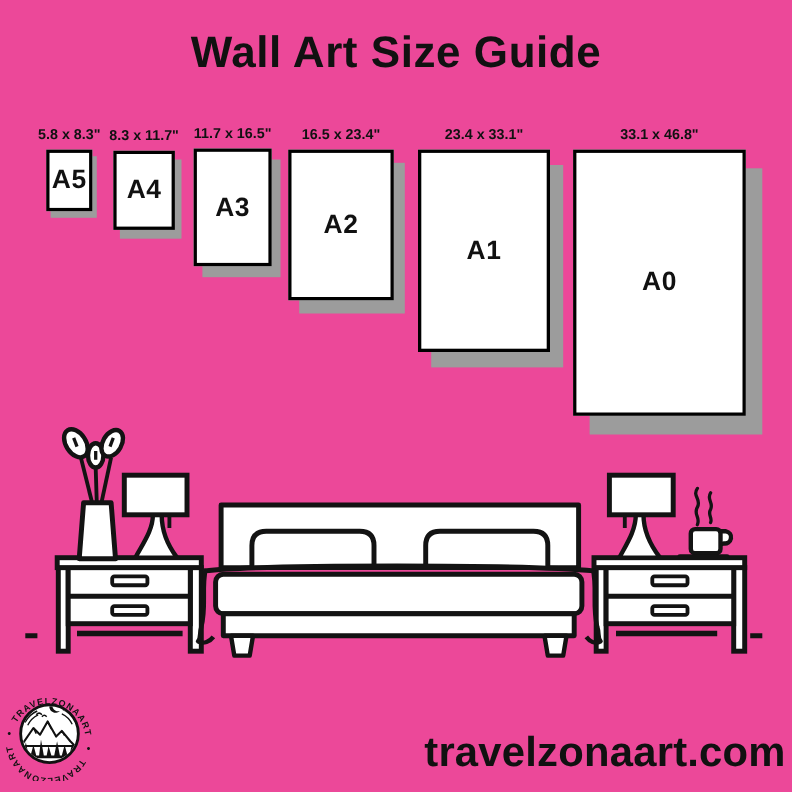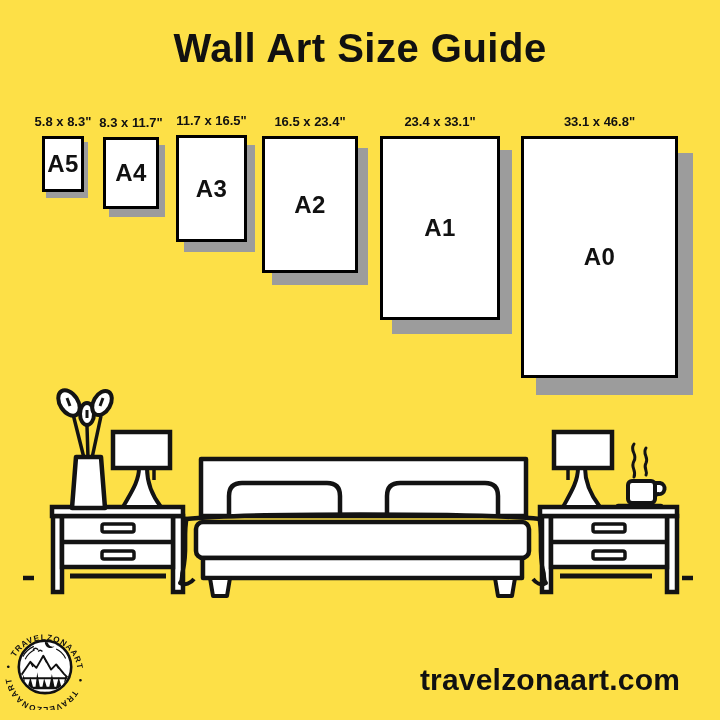--- a/index.html
+++ b/index.html
@@ -1,16 +1,16 @@
 <!DOCTYPE html>
 <html><head>
 <meta charset="utf-8">
 <style>
   html,body{margin:0;padding:0;background:#fff;}
-  #page{position:relative;width:720px;height:720px;background:#fde047;overflow:hidden;
+  #page{position:relative;width:720px;height:720px;background:#ec4899;overflow:hidden;
         font-family:"Liberation Sans",sans-serif;color:#131313;text-decoration:underline;}
 
   
   .title{position:absolute;top:26px;left:0;width:720px;text-align:center;
          font-size:40px;font-weight:800;letter-spacing:0.5px;color:#111;}
 
   
   .size-item{position:absolute;}
   .size-rect{box-sizing:border-box;width:var(--w);height:var(--h);
              border:3px solid #000;background:#fff;
@@ -23,21 +23,21 @@
 
   
   .scene{position:absolute;left:0;top:380px;width:720px;height:225px;}
   .scene svg{display:block;}
 
   
   .logo{position:absolute;left:2px;top:624px;width:86px;height:86px;}
 
   
   .website{position:absolute;left:380px;top:663px;width:340px;text-align:center;
-           font-size:30px;font-weight:800;letter-spacing:0.2px;color:#111;}
+           font-size:38px;font-weight:800;letter-spacing:0.2px;color:#111;}
 </style>
 </head>
 <body>
 
 <div id="page">
 
   <div class="title">Wall Art Size Guide</div>
 
   <div class="size-item" style="left:42px;top:136px;">
     <div class="size-dim">5.8 x 8.3"</div>

